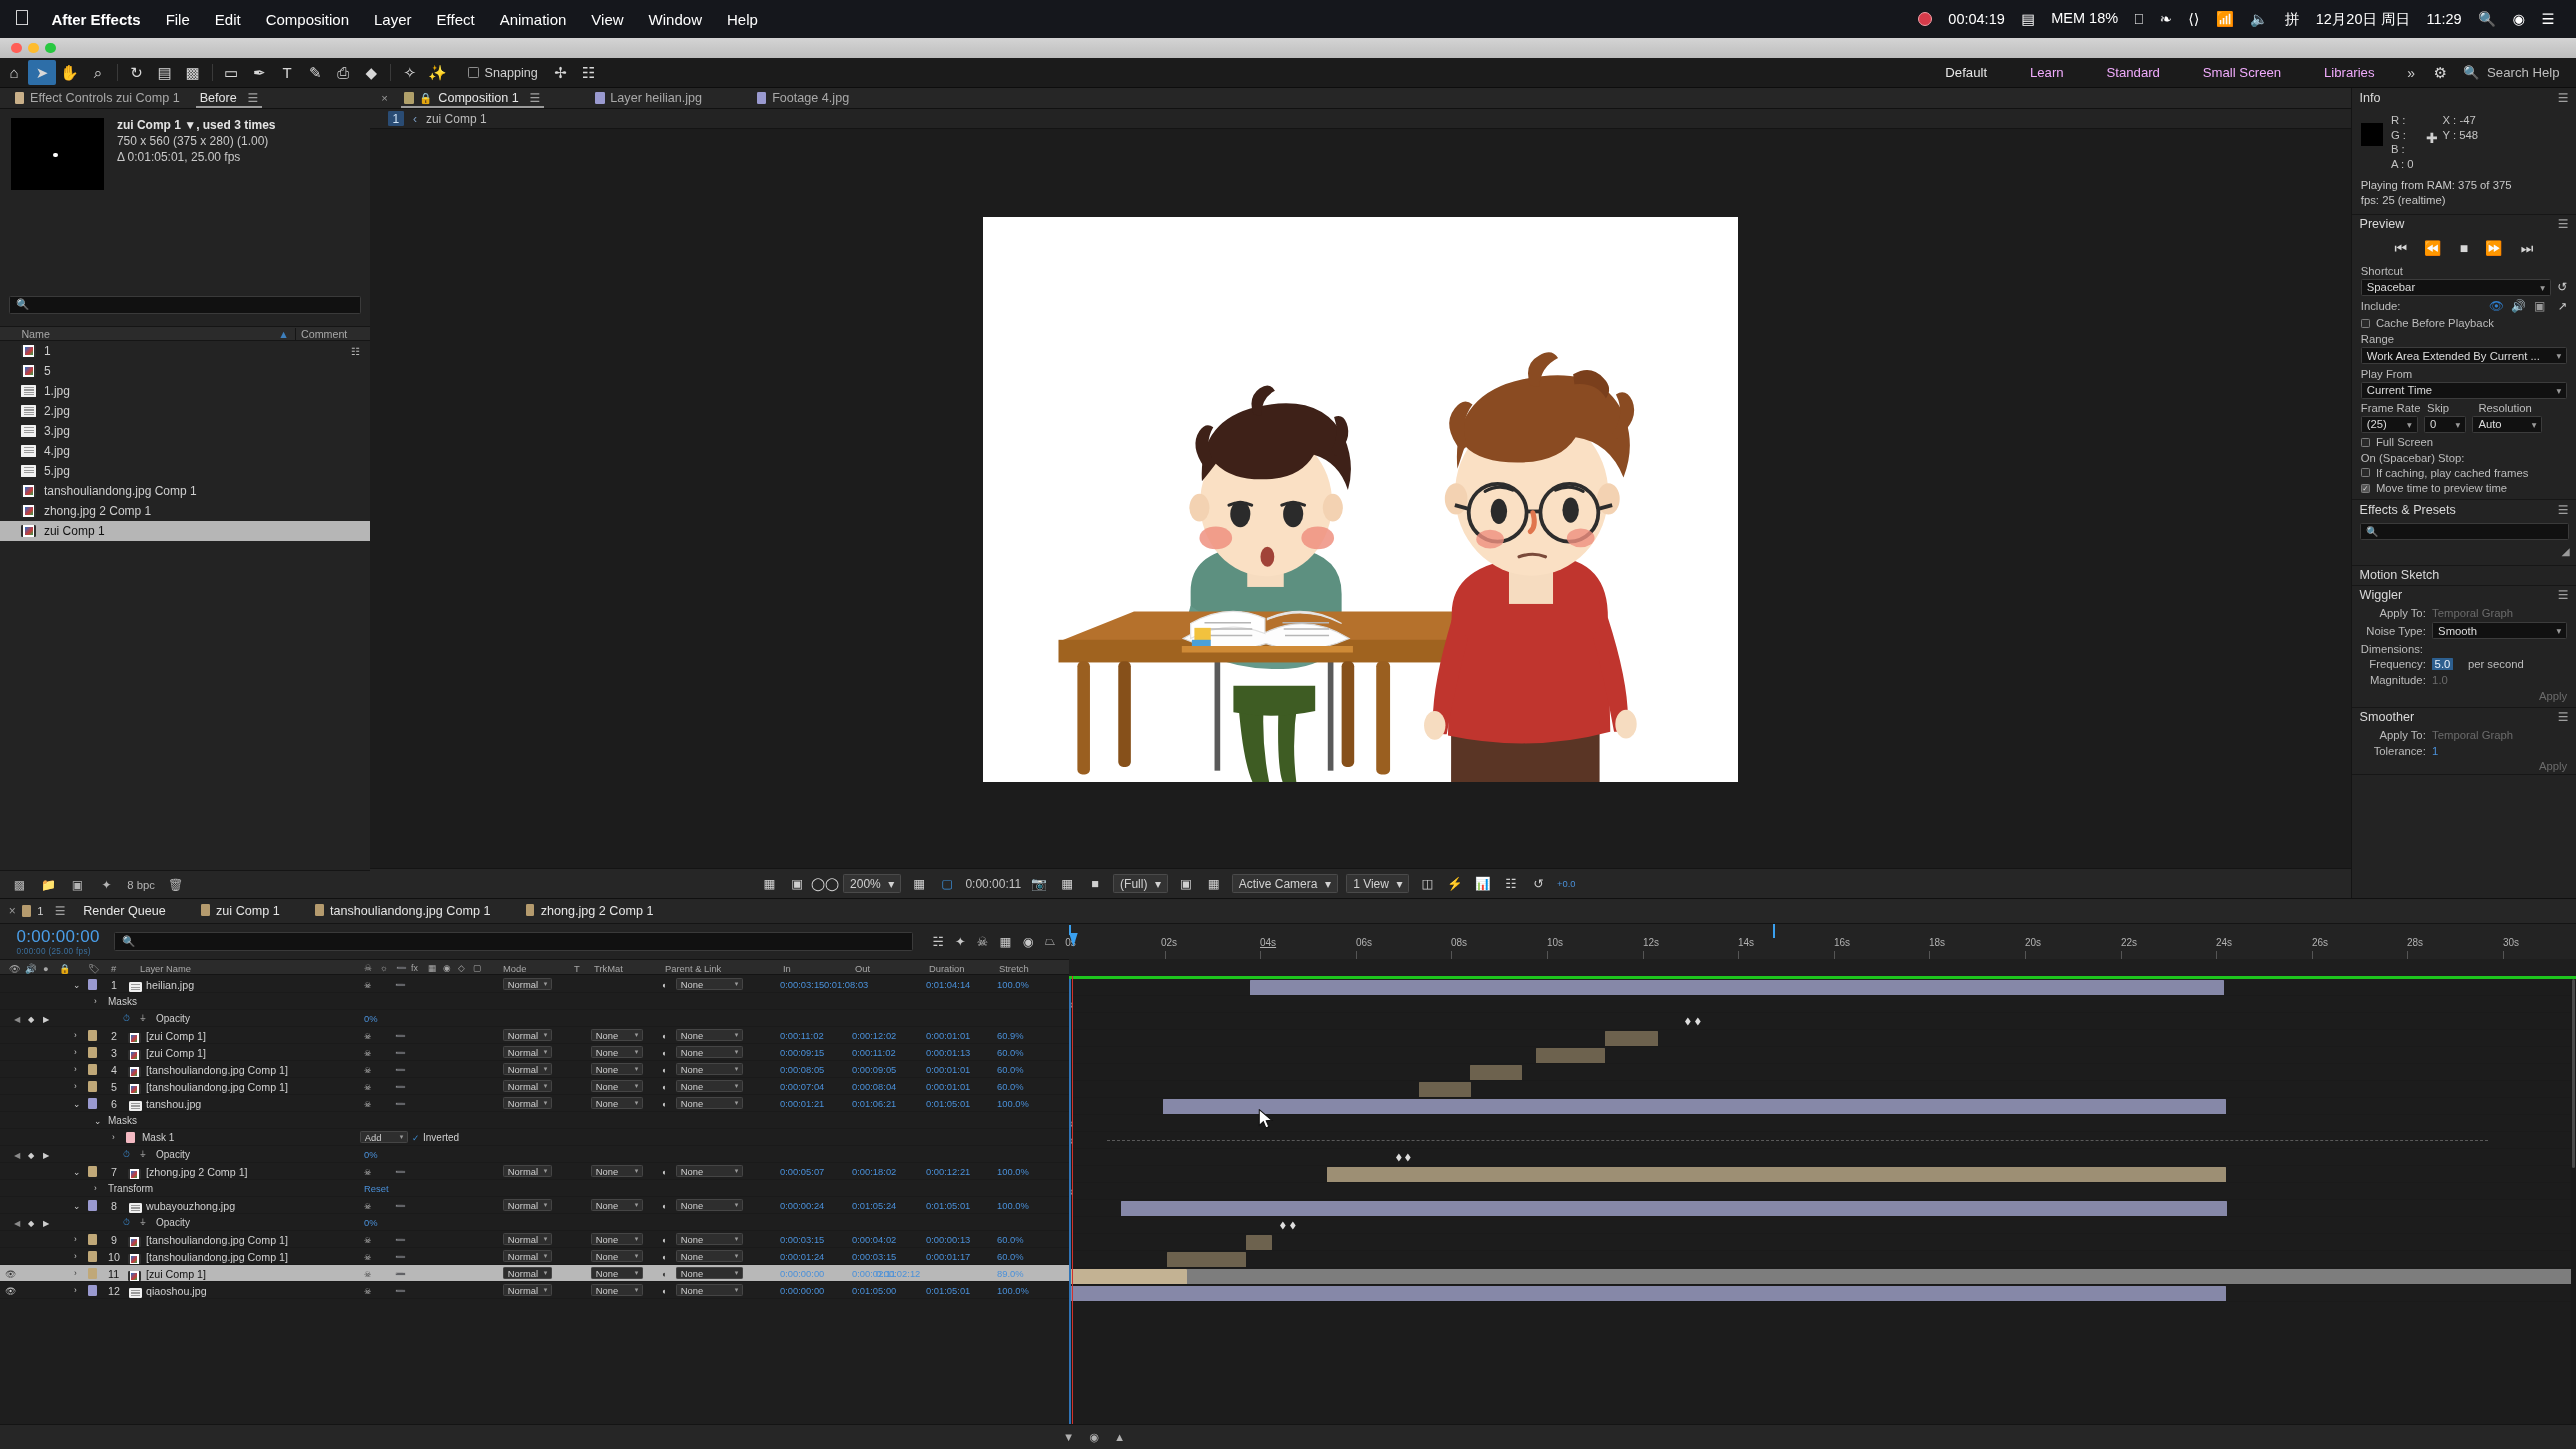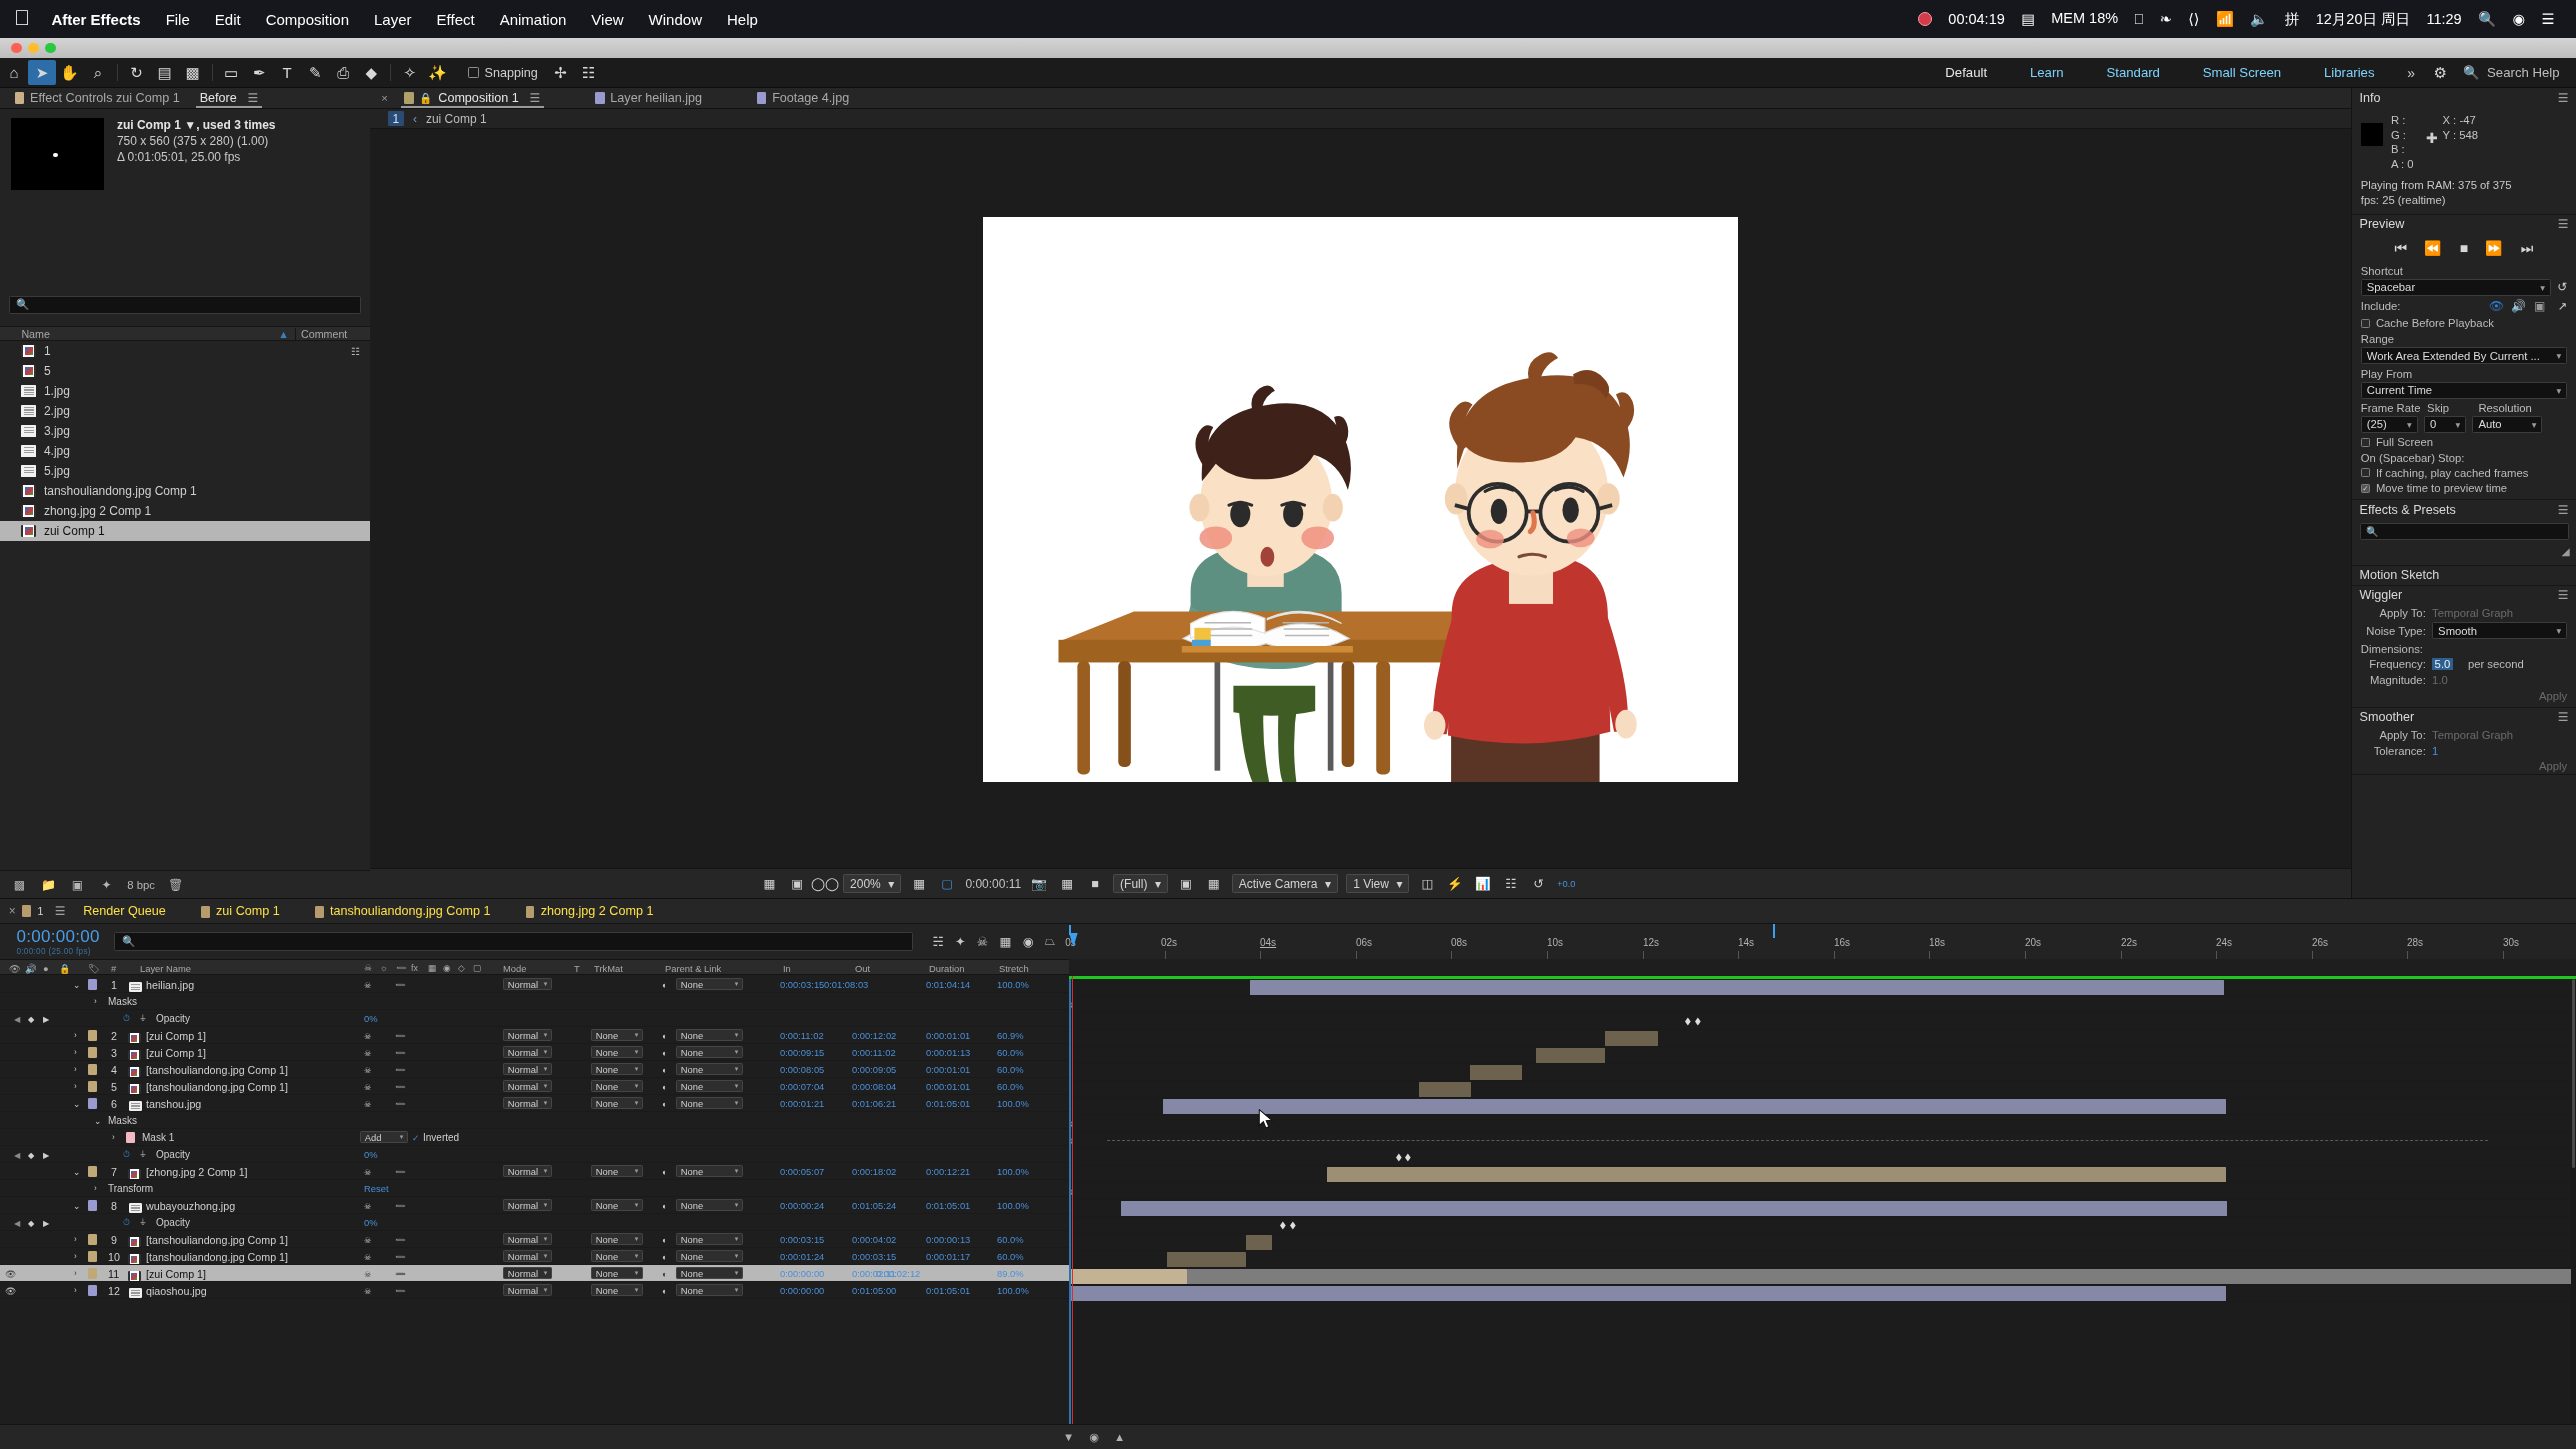--- a/index.html
+++ b/index.html
@@ -23,21 +23,21 @@
   #titlebar .tt{position:absolute;left:0;right:0;text-align:center;font-size:13.2px;color:#2a2a2a;}
 
   
   #toolbar{position:absolute;left:0;top:58px;width:2576px;height:30px;background:#1b1b1b;border-bottom:0.6px solid #0d0d0d;display:flex;align-items:center;}
   .tool{width:28px;height:25px;display:flex;align-items:center;justify-content:center;color:#d8d8d8;font-size:15px;}
   .tool.sel{background:#2d6ea8;border-radius:1.9px;}
   .tsep{width:0.6px;height:17.6px;background:#3a3a3a;margin:0 5px;}
   #toolbar .snapbox{display:flex;align-items:center;gap:5.7px;margin-left:16.4px;color:#cfcfcf;font-size:12.6px;}
   #toolbar .snapbox .chk{width:10.7px;height:10.7px;border:1.3px solid #8d8d8d;border-radius:1.3px;}
   #workspaces{margin-left:auto;display:flex;align-items:center;gap:0;height:30px;}
-  #workspaces .ws{padding:0 21.4px;height:30px;display:flex;align-items:center;color:#7dd3fc;font-size:13.2px;white-space:nowrap;}
+  #workspaces .ws{padding:0 21.4px;height:30px;display:flex;align-items:center;color:#f0abfc;font-size:13.2px;white-space:nowrap;}
   #workspaces .ws.active{color:#e8e8e8;}
   #workspaces .chev{padding:0 11.3px;color:#cfcfcf;font-size:14px;}
   #searchhelp{display:flex;align-items:center;gap:7.5px;padding:0 16.4px 0 8.8px;color:#bdbdbd;font-size:13.2px;}
 
   
   .panel{position:absolute;background:#1e1e1e;}
   .ptabs{height:21.4px;background:#262626;display:flex;align-items:center;padding:0 5px;gap:0;border-bottom:0.6px solid #111;}
   .ptab{display:flex;align-items:center;gap:5.7px;height:21.4px;padding:0 10px;font-size:12.6px;color:#a9a9a9;white-space:nowrap;position:relative;}
   .ptab.active{color:#e6e6e6;}
   .ptab.active:after{content:"";position:absolute;left:6.3px;right:6.3px;bottom:0.6px;height:1.9px;background:#9a9a9a;}
@@ -97,21 +97,21 @@
   .chkbox.on{background:#555;}
   .dim{color:#6b6b6b;}
   .blue{color:#4a90d9;}
   .bluefill{background:#2d5f8f;color:#e8f1fb;padding:0 2.5px;border-radius:0.6px;}
   #ep-search{margin:3.8px 7.5px;height:16.4px;background:#111;border:0.6px solid #3a3a3a;border-radius:1.3px;display:flex;align-items:center;padding:0 6.3px;color:#7a7a7a;font-size:10px;}
 
   
   #timeline{position:absolute;left:0;top:898px;width:2576px;height:551px;background:#1e1e1e;border-top:0.6px solid #101010;}
   #tl-tabs{height:25px;background:#262626;display:flex;align-items:center;padding-left:8.8px;gap:0;border-bottom:0.6px solid #141414;}
   #tl-tabs .x{color:#9a9a9a;font-size:12px;margin-right:6.3px;}
-  #tl-tabs .tab{display:flex;align-items:flex-end;gap:6.3px;padding:0 17.6px;height:14px;font-size:12.6px;color:#fde047;white-space:nowrap;position:relative;}
+  #tl-tabs .tab{display:flex;align-items:flex-start;gap:6.3px;padding:0 17.6px;height:14px;font-size:12.6px;color:#e5e5e5;white-space:nowrap;position:relative;}
   #tl-tabs .sw{width:8.8px;height:12px;border-radius:1.3px;background:#b59b6e;}
 
   #tl-ctrl{position:absolute;left:0;top:25px;width:1069px;height:35px;background:#232323;display:flex;align-items:center;padding-left:16.4px;gap:14px;}
   #tl-time{font-size:17px;color:#4a9ee8;letter-spacing:0.3px;}
   #tl-time .sub{display:block;font-size:8.2px;color:#3b6f9c;}
   #tl-search{flex:1;height:19px;background:#111;border:0.6px solid #3a3a3a;border-radius:1.3px;display:flex;align-items:center;padding:0 7.5px;color:#6f6f6f;font-size:10.7px;margin-right:5px;}
   #tl-switches{display:flex;align-items:center;gap:11.3px;padding-right:14px;color:#c8c8c8;font-size:12.6px;}
 
   #tl-ruler{position:absolute;left:1069px;top:25px;right:0;height:35px;background:#232323;}
   #tl-workarea{position:absolute;left:0;top:1.3px;height:10px;background:#8e8e8e;border-left:1.9px solid #3aa0ef;border-right:1.9px solid #3aa0ef;}

